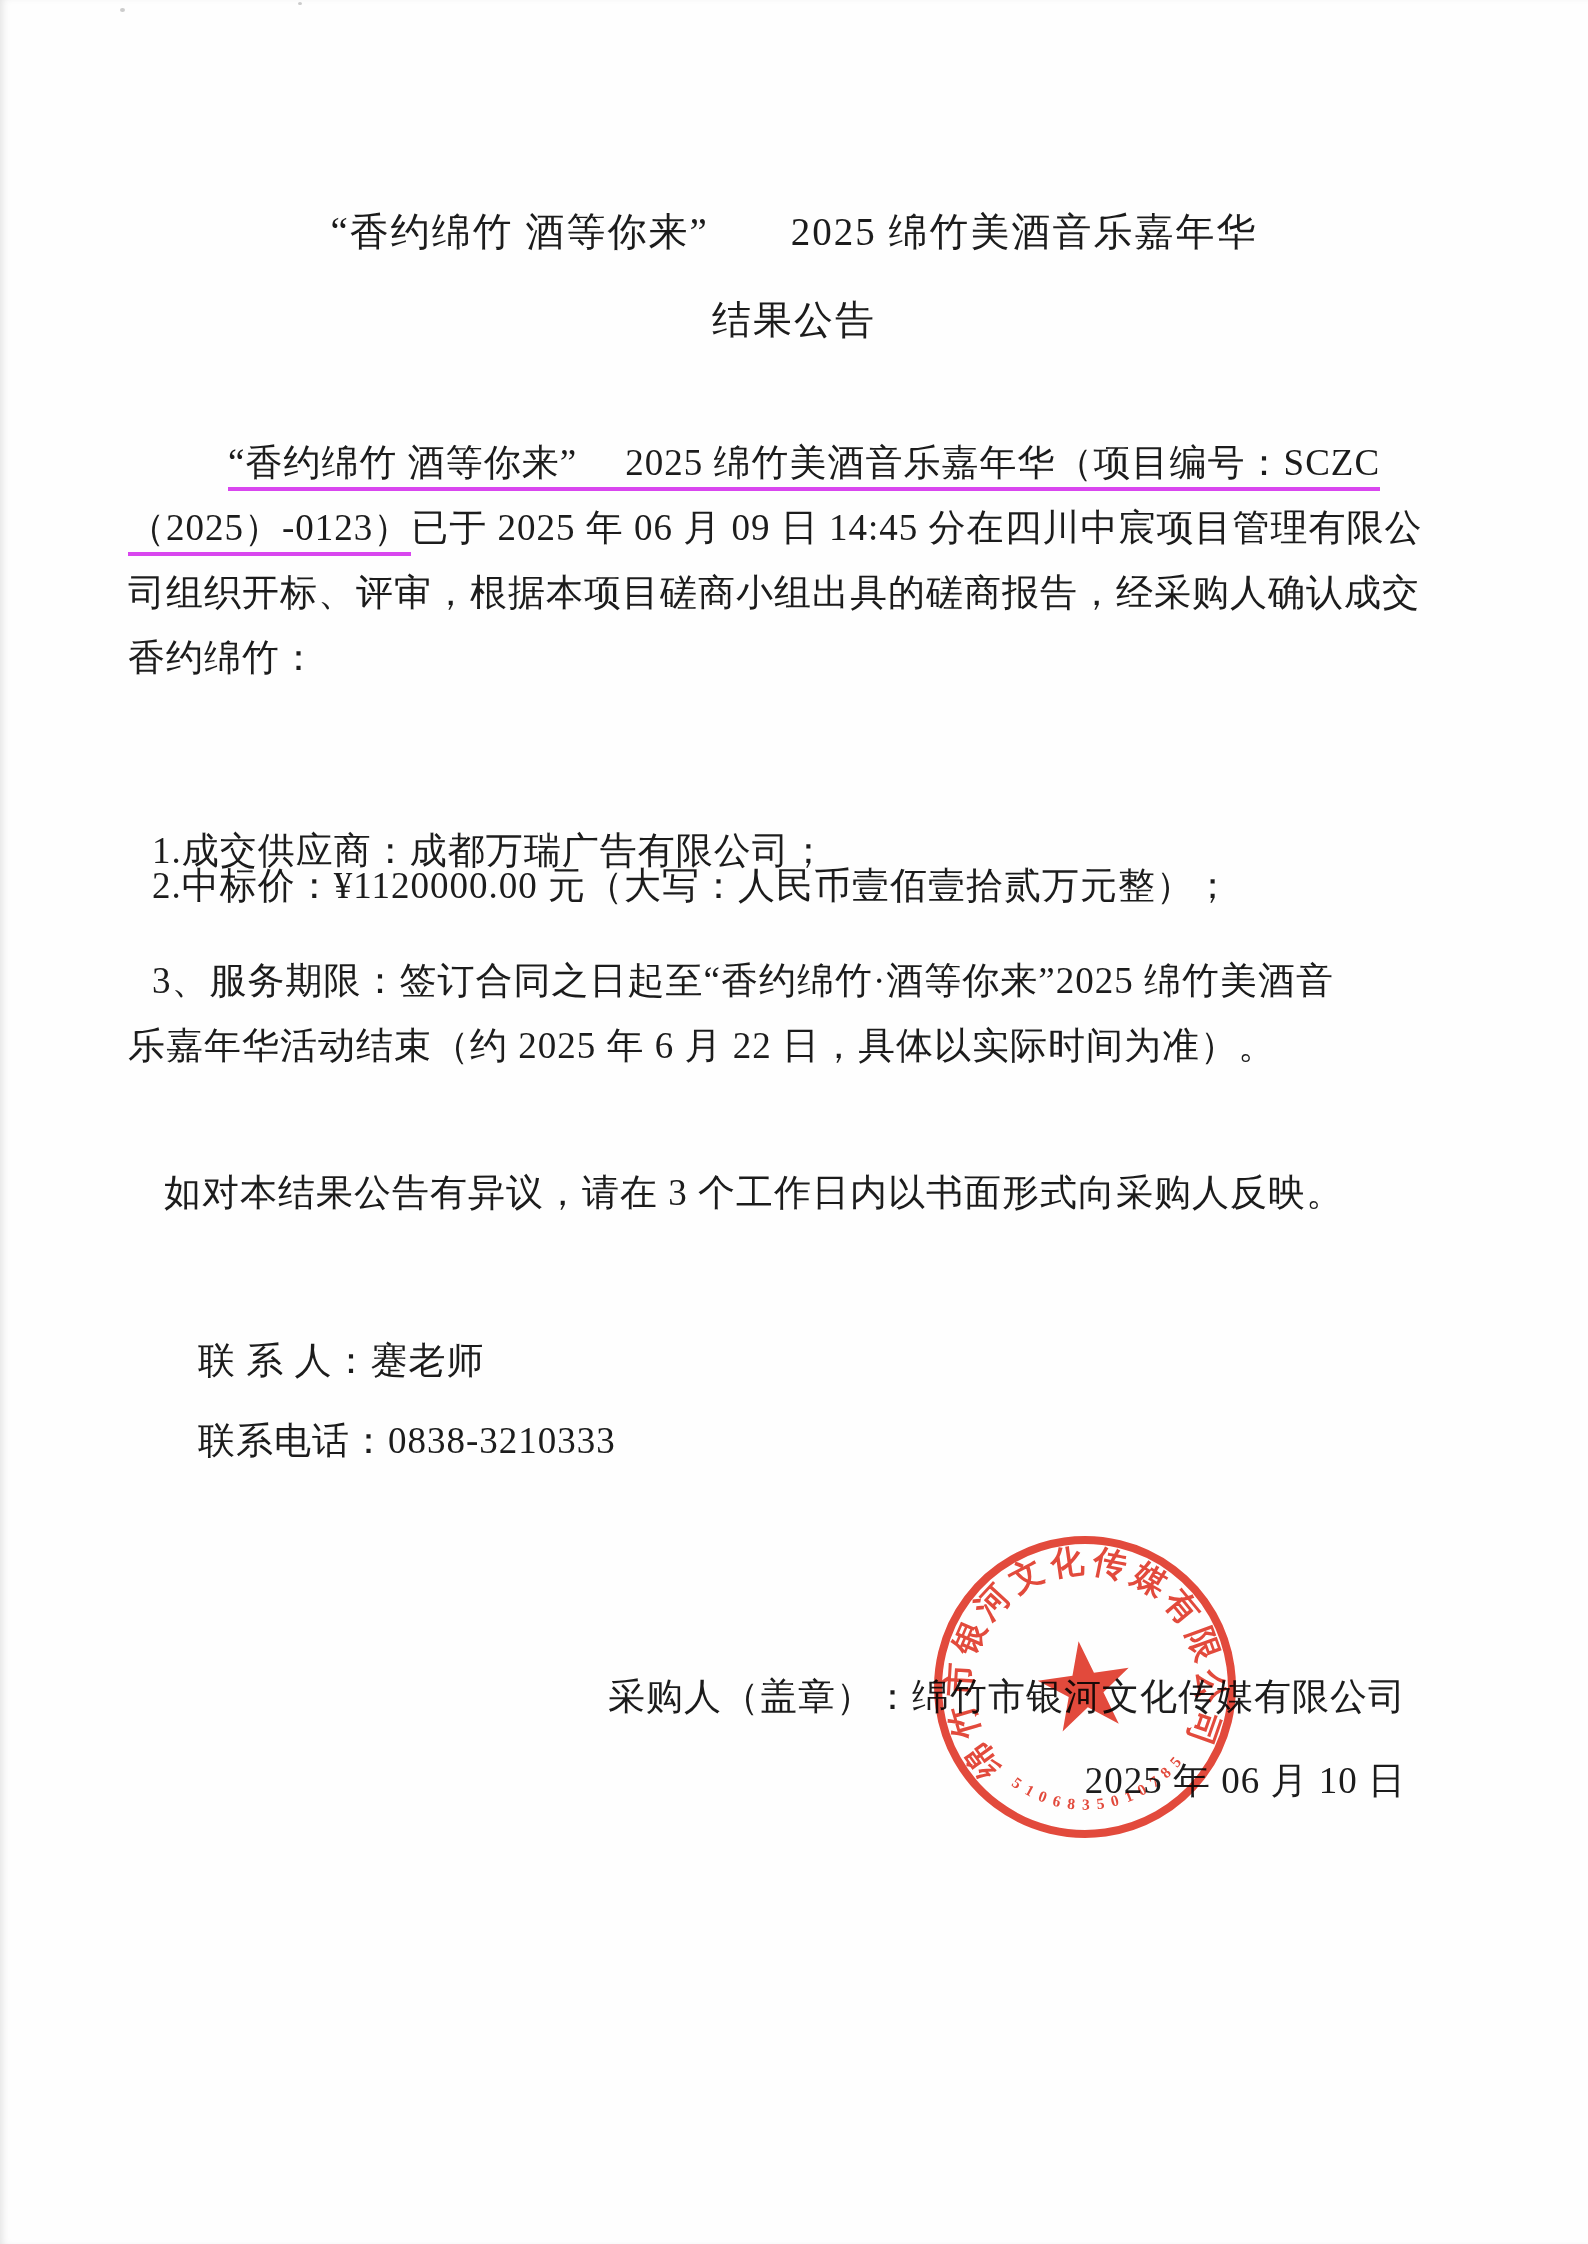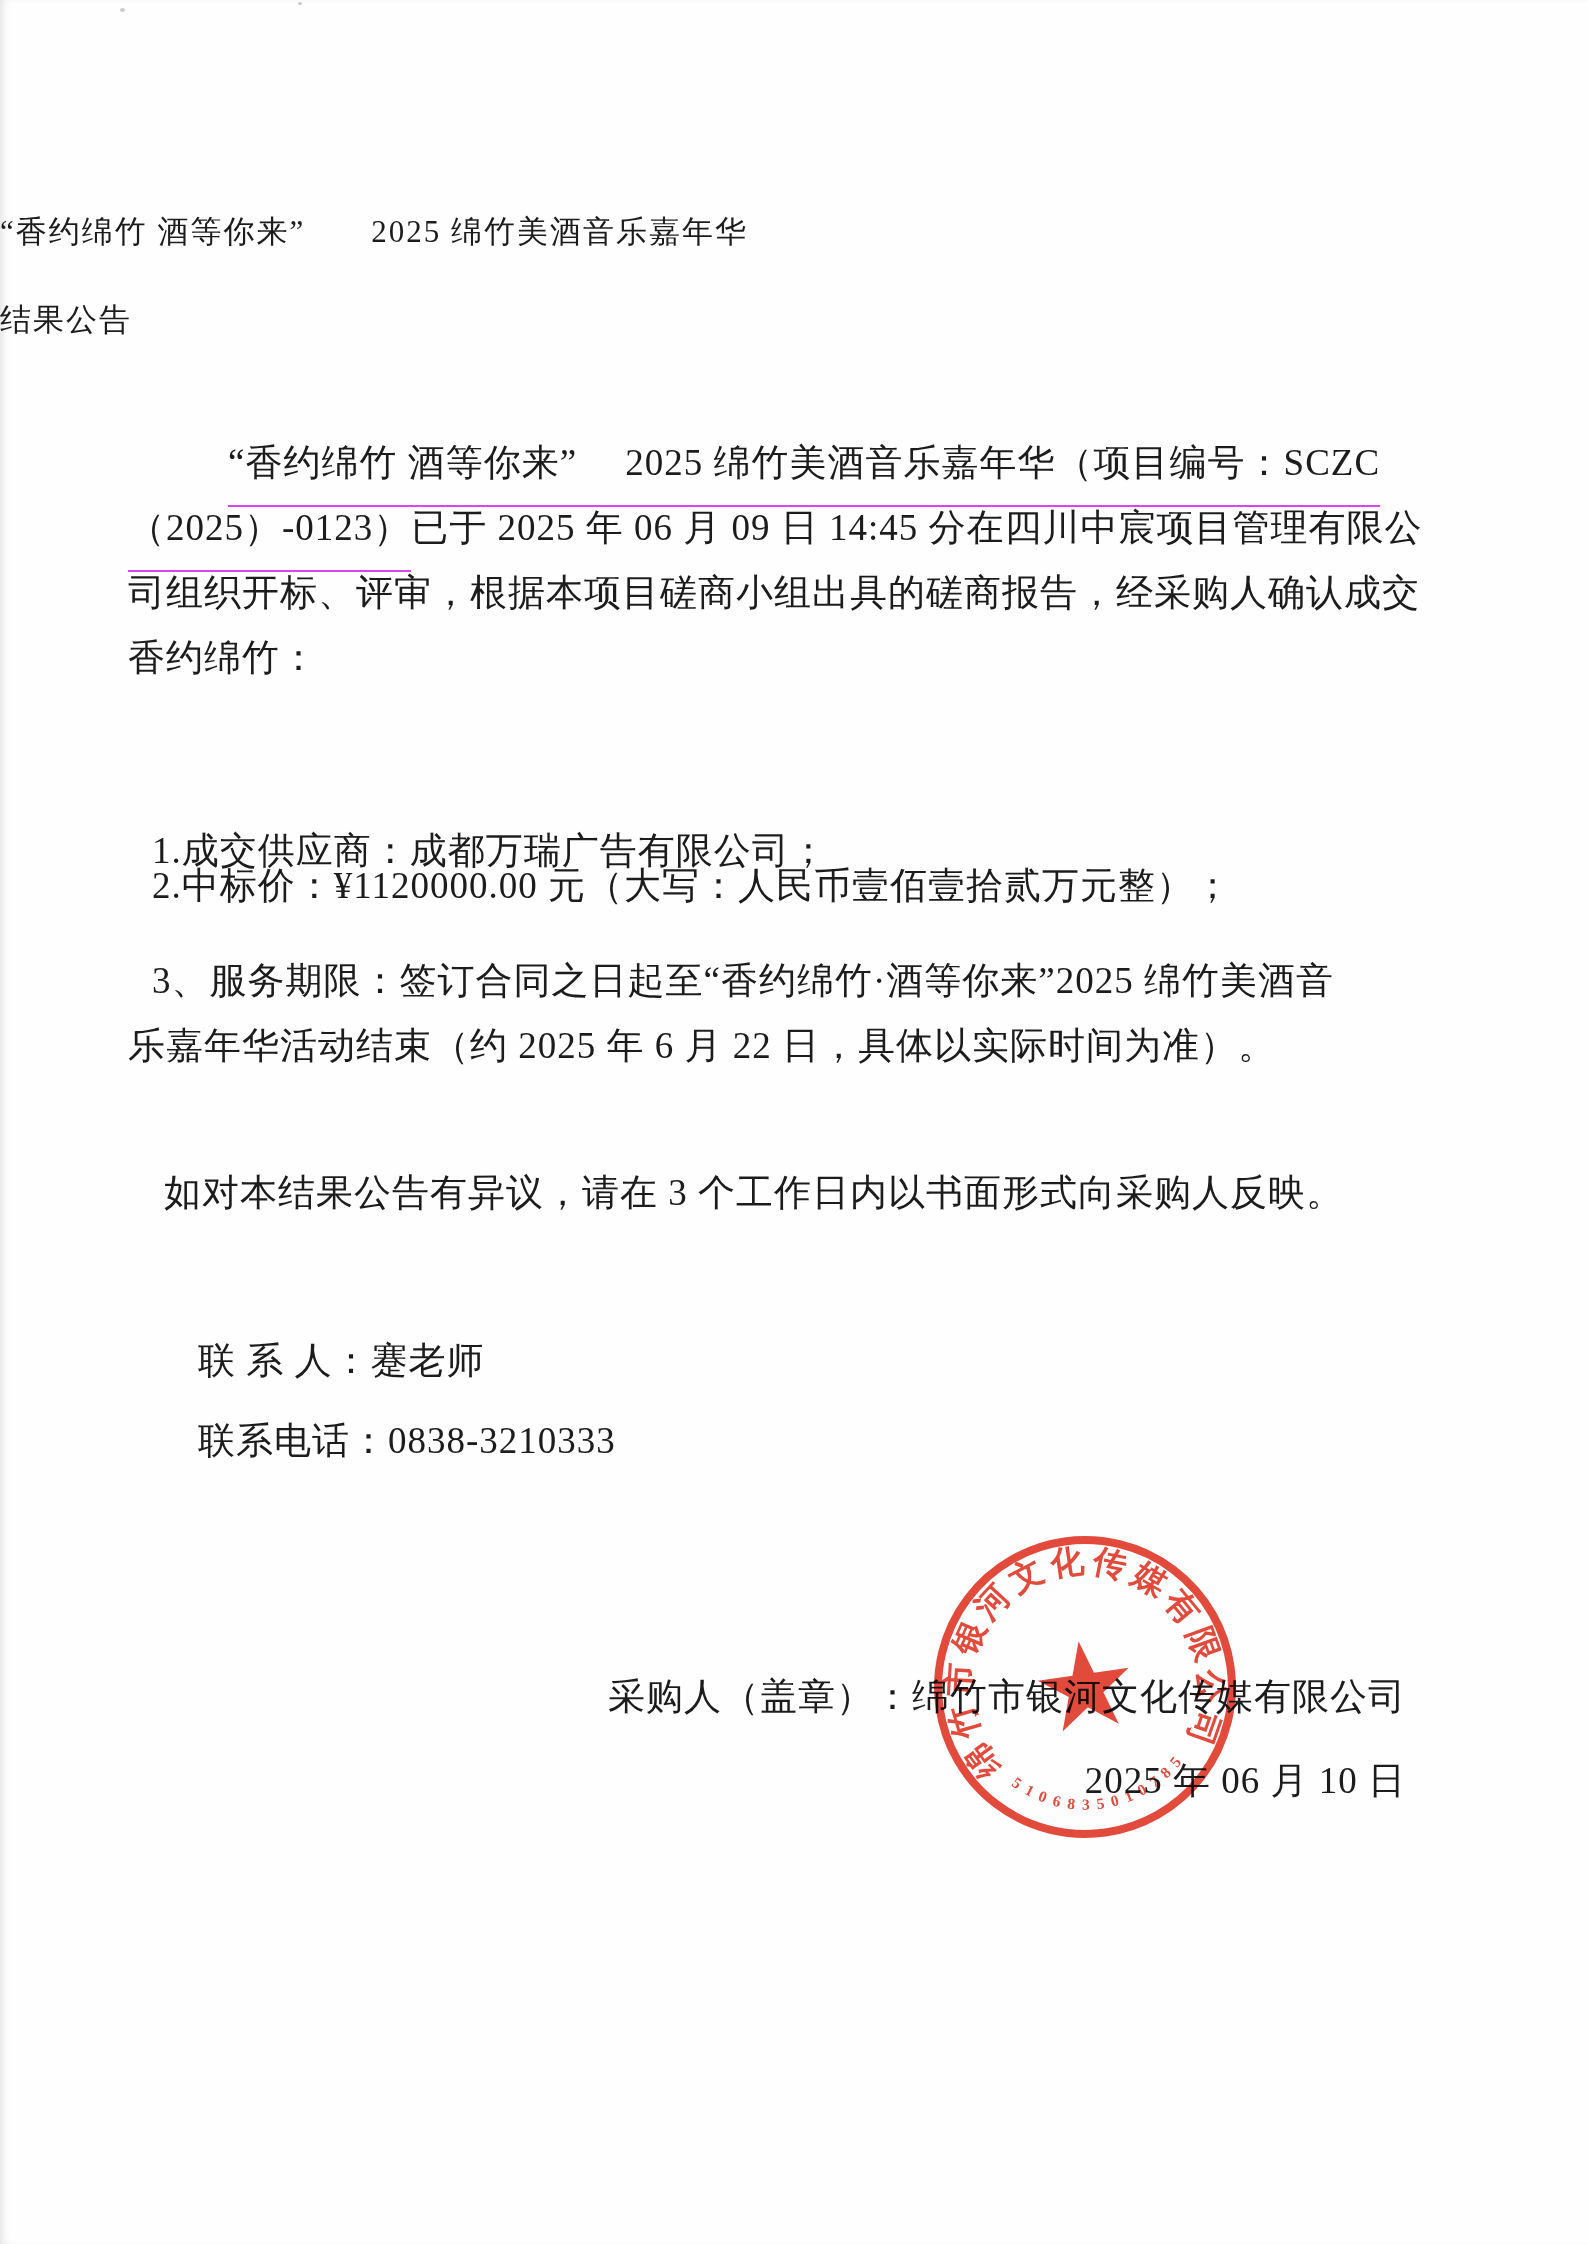--- a/index.html
+++ b/index.html
@@ -6,23 +6,23 @@
   .page{
     position:relative;
     width:1588px;height:2244px;
     background:#fefefe;
     font-family:"Liberation Serif","DejaVu Serif",serif;
     color:#1c1c1c;
     overflow:hidden;
     box-shadow:inset 6px 0 8px -4px rgba(0,0,0,0.12);
   }
   .line{position:absolute;white-space:pre;line-height:50px;}
-  .title{left:0;width:1588px;font-size:31px;letter-spacing:2px;line-height:56px;}
+  .title{left:0;width:1588px;text-align:center;font-size:39px;letter-spacing:2px;line-height:56px;}
   .body-text{font-size:37px;letter-spacing:1px;}
-  .u{border-bottom:2px solid #d946ef;padding-bottom:22px;}
+  .u{border-bottom:4px solid #d946ef;padding-bottom:4px;}
   .left-margin{left:128px;width:1340px;}
   .sig{right:182px;text-align:right;}
   
   .stamp{
     position:absolute;left:924px;top:1526px;width:322px;height:322px;
     transform:rotate(-8deg);
     mix-blend-mode:multiply;
     opacity:0.92;
   }
   .stamp text{font-family:"Liberation Serif","DejaVu Serif",serif;font-weight:bold;}

